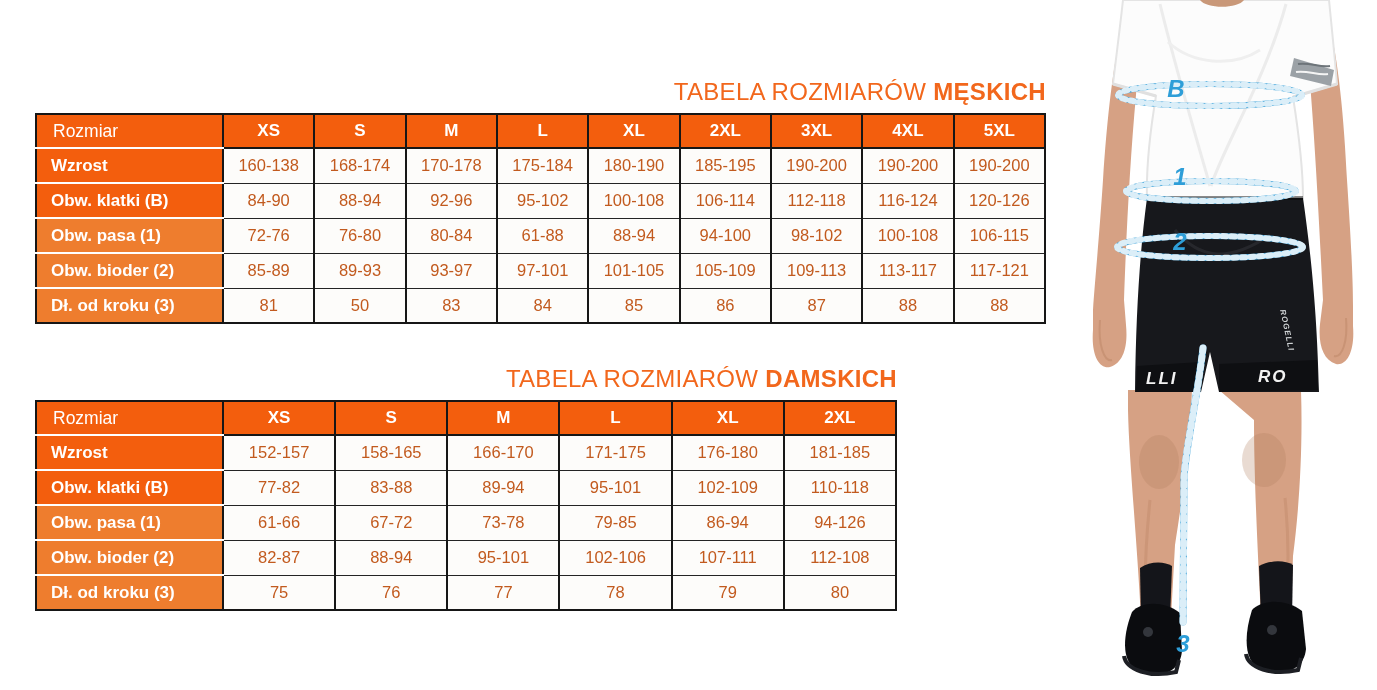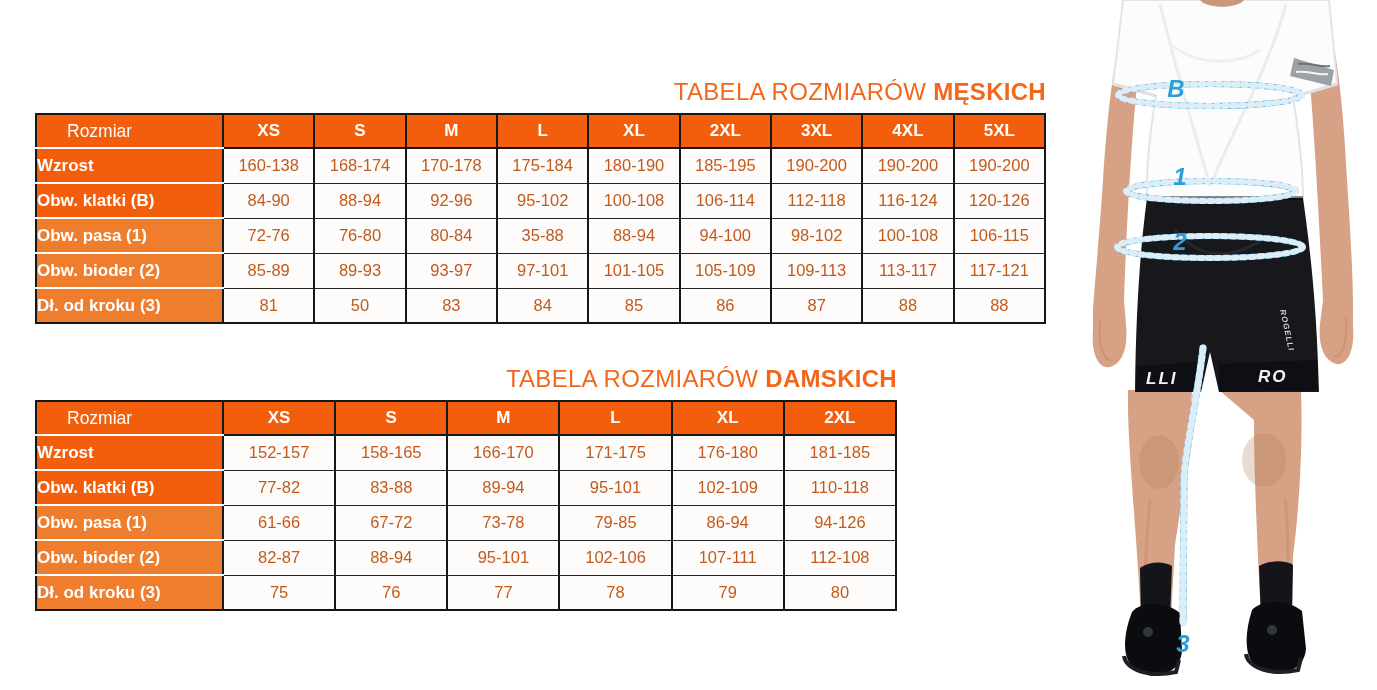--- a/index.html
+++ b/index.html
@@ -39,26 +39,26 @@
     border-right:2px solid var(--border-dark);
     border-bottom:1px solid #242424;
     height:33px;overflow:hidden;white-space:nowrap;
   }
   .size-table th{
     background:var(--orange-bright);color:#ffffff;
     font-weight:700;font-size:17px;height:32px;
     border-bottom:2px solid var(--border-dark);
   }
   .size-table th.lbl{
-    text-align:left;padding-left:30px;font-weight:400;font-size:17.5px;
+    text-align:left;padding-left:16px;font-weight:400;font-size:17.5px;
     border-bottom:2px solid #ffffff;
   }
   .size-table td{color:var(--data-text);font-size:16.5px;background:#fdfcfa;}
   .size-table td.lbl{
-    color:#ffffff;font-weight:700;font-size:17px;text-align:left;
+    color:#ffffff;font-weight:700;font-size:17px;text-align:left;padding-left:14px;
     border-bottom:2px solid #ffffff;
   }
   .size-table tbody tr:nth-child(-n+2) td.lbl{background:var(--orange-bright);}
   .size-table tbody tr:nth-child(n+3) td.lbl{background:var(--orange-light);}
   .size-table tbody tr:last-child td.lbl{border-bottom:2px solid var(--border-dark);margin-top:38px;}
 
   #figure-wrap{position:absolute;left:1080px;top:0;width:297px;height:690px;}
   #figure-wrap svg{display:block;}
   .measure-label{font:italic 700 24px "Liberation Sans",sans-serif;fill:var(--blue-label);}
   .band-text{font:italic 700 17px "Liberation Sans",sans-serif;fill:#f2f2f2;letter-spacing:2px;}
@@ -122,21 +122,21 @@
           <td>106-114</td>
           <td>112-118</td>
           <td>116-124</td>
           <td>120-126</td>
         </tr>
         <tr>
           <td class="lbl">Obw. pasa (1)</td>
           <td>72-76</td>
           <td>76-80</td>
           <td>80-84</td>
-          <td>35-88</td>
+          <td>61-88</td>
           <td>88-94</td>
           <td>94-100</td>
           <td>98-102</td>
           <td>100-108</td>
           <td>106-115</td>
         </tr>
         <tr>
           <td class="lbl">Obw. bioder (2)</td>
           <td>85-89</td>
           <td>89-93</td>

